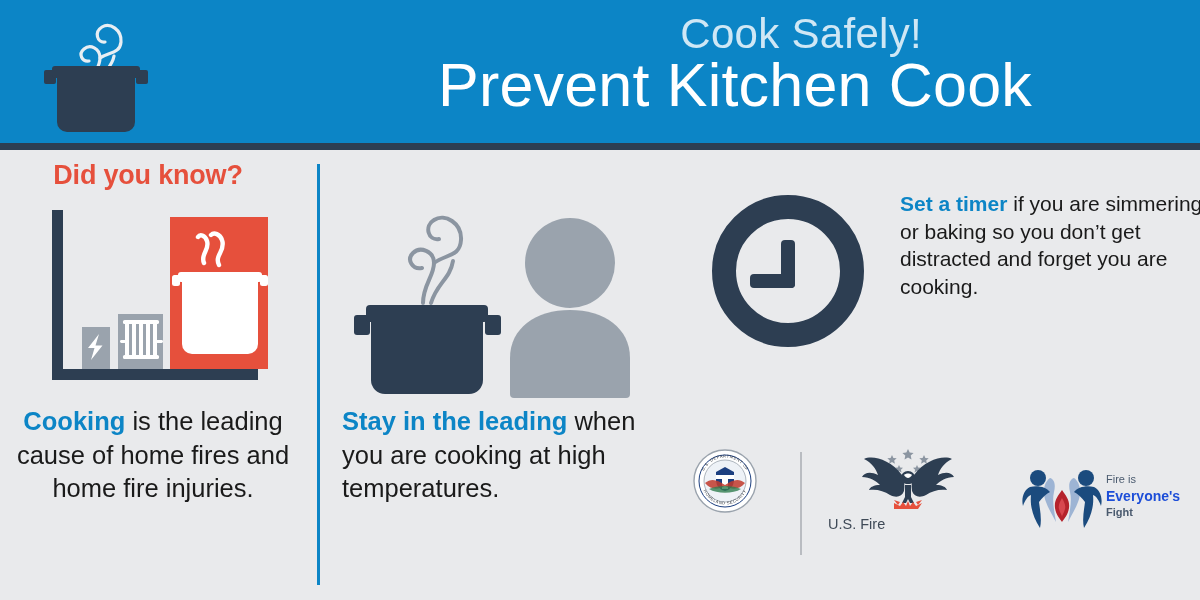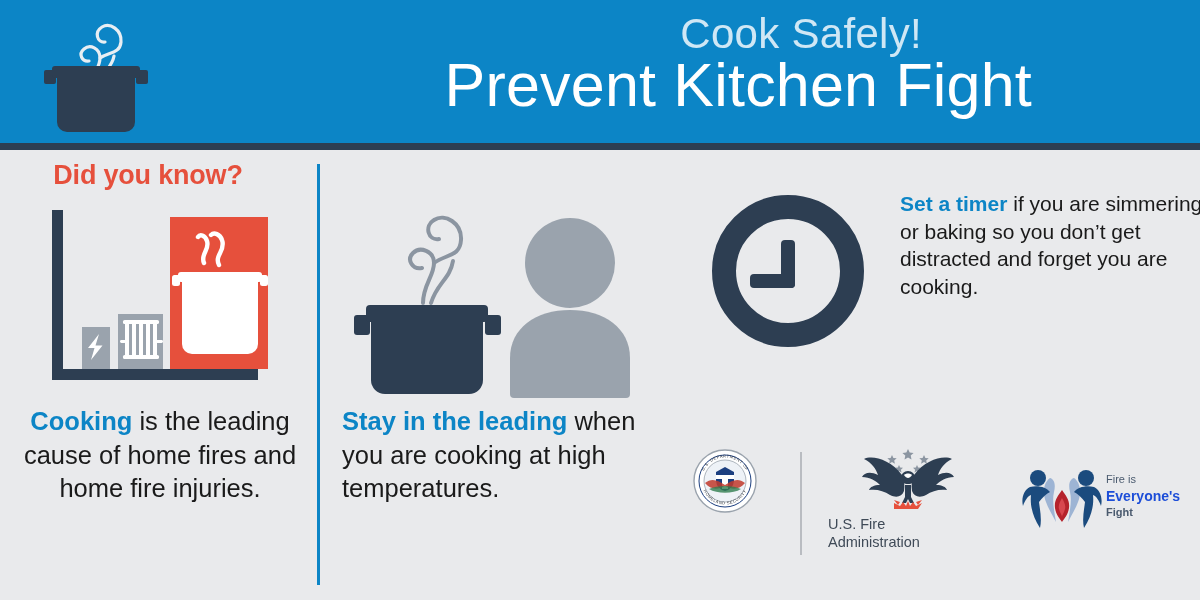--- a/index.html
+++ b/index.html
@@ -51,21 +51,21 @@
 
   
   .col1 { position:absolute; left:0px; top:150px; width:317px; height:450px;text-decoration:underline; }
   .dyk-title {
     position:absolute; left:0; top:10px; width:296px; text-align:center;
     font-size:27px; font-weight:bold; color:#e6503c; letter-spacing:-0.2px;
   }
   .chart { position:absolute; left:52px; top:60px; width:232px; height:180px; }
 
   .c1-text {
-    position:absolute; left:10px; top:255px; width:300px;
+    position:absolute; left:3px; top:255px; width:300px;
     text-align:center; font-size:25.5px; line-height:1.32; color:#1a1a1a;
   }
   .c1-text b { color:#0c85c6; font-weight:bold; }
 
   
   .col2 { position:absolute; left:330px; top:160px; width:310px; }
   .kitchen-art { position:absolute; left:0px; top:15px; width:320px; height:230px; }
   .c2-text {
     position:absolute; left:12px; top:245px; width:300px;
     font-size:25.5px; line-height:1.32; color:#1a1a1a;
@@ -117,21 +117,21 @@
         <g fill="#2d3e52">
           <rect x="18" y="62" width="12" height="14" rx="2"></rect>
           <rect x="110" y="62" width="12" height="14" rx="2"></rect>
           <rect x="26" y="58" width="88" height="12" rx="3"></rect>
           <path d="M31 70 h78 v44 a10 10 0 0 1 -10 10 h-58 a10 10 0 0 1 -10 -10 z"></path>
         </g>
       </svg>
     </div>
     <div class="header-titles">
       <div class="kicker">Cook Safely!</div>
-      <div class="headline">Prevent Kitchen Fight</div>
+      <div class="headline">Prevent Kitchen Cook</div>
     </div>
   </div>
   <div class="header-rule"></div>
 
   <div class="v-divider"></div>
 
   <div class="col1">
     <div class="dyk-title">Did you know?</div>
 
     <div class="chart">
@@ -266,21 +266,20 @@
         <path d="M76 30 c2 -2 6 -2 8 0 c-1 2 -3 3 -4 3 c-1 0 -3 -1 -4 -3 z"></path>
       </g>
       <g fill="#e6503c">
         <path d="M66 58 l6 3 l3 -4 l3 4 l2 -5 l2 5 l3 -4 l3 4 l6 -3 l-4 6 l-24 0 z"></path>
         <path d="M72 57 l-6 -2 l4 5 z"></path>
         <path d="M88 57 l6 -2 l-4 5 z"></path>
       </g>
     </svg>
     <div class="usfa-word">
       <div>U.S. Fire</div>
-      <div>Administration</div>
     </div>
   </div>
 
   <div class="logo-fief">
     <svg viewBox="0 0 84 76" width="84" height="76" aria-hidden="true">
 
       <g fill="#9db4d4">
         <path d="M30 16 C24 20 22 30 26 40 C29 48 33 54 36 60 C34 48 32 38 34 30 C36 22 34 17 30 16 z"></path>
         <path d="M54 16 C60 20 62 30 58 40 C55 48 51 54 48 60 C50 48 52 38 50 30 C48 22 50 17 54 16 z"></path>
       </g>

